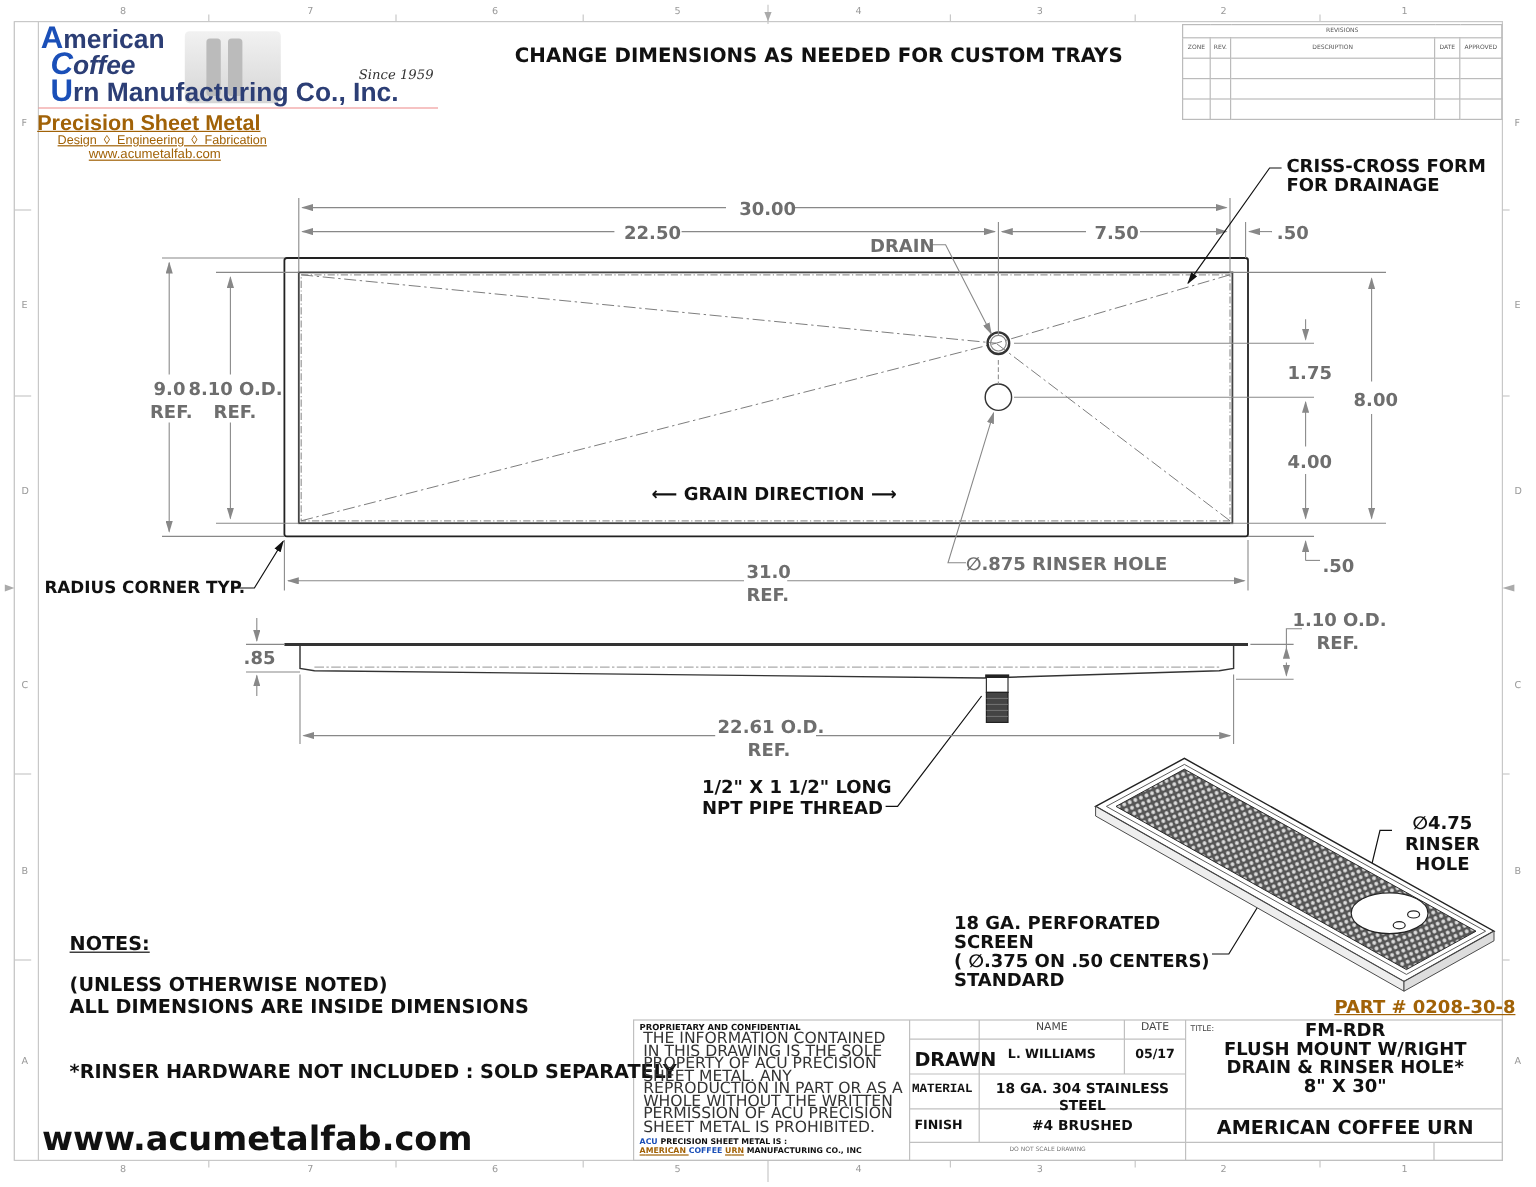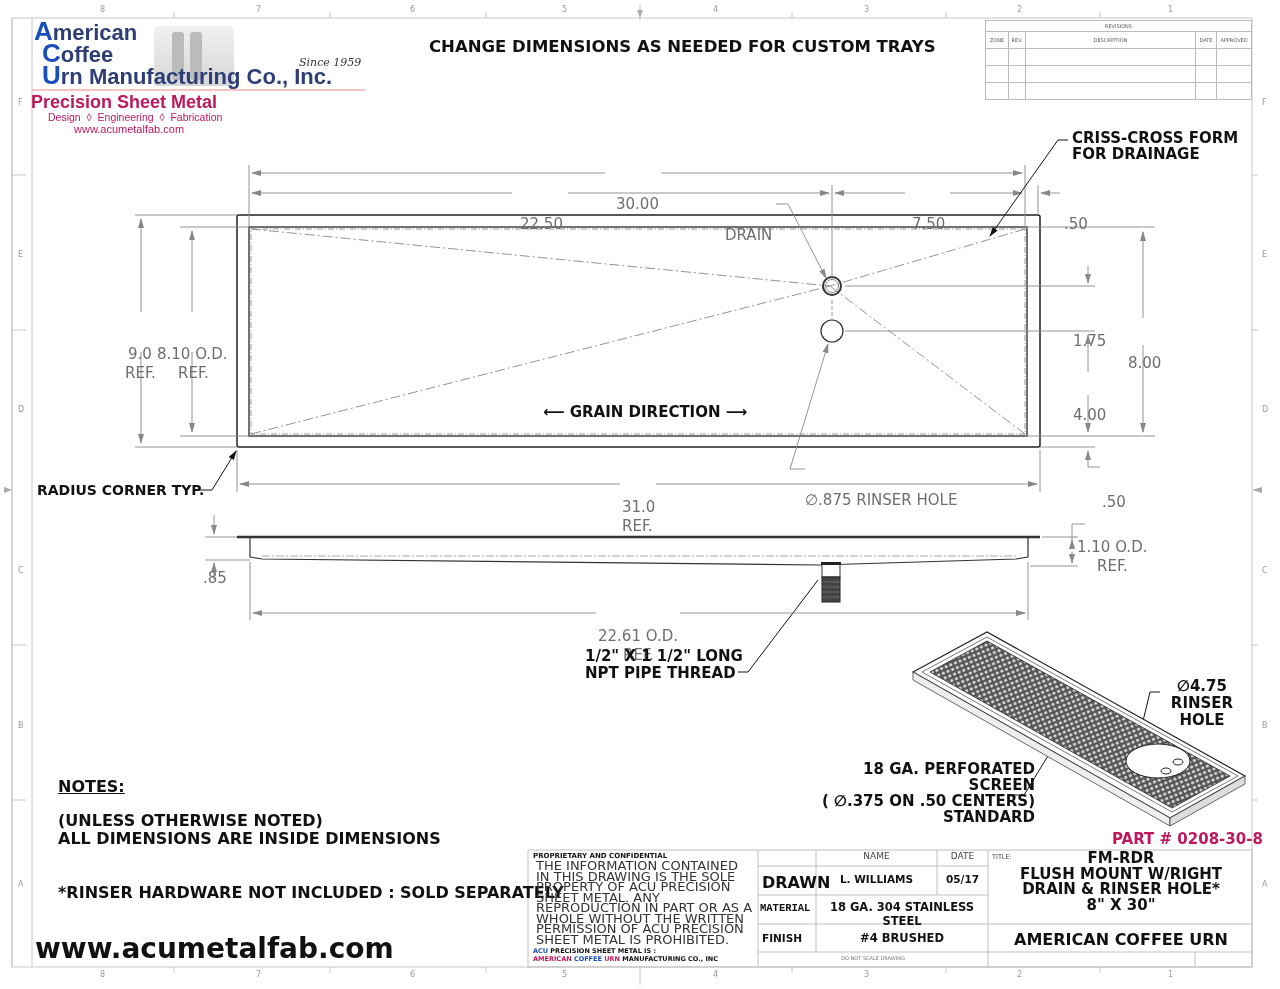--- a/index.html
+++ b/index.html
@@ -1,25 +1,25 @@
 <!DOCTYPE html>
 <html><head>
 <meta charset="utf-8">
 <style>
   html, body { margin:0; padding:0; background:#fff; }
   body { width:1280px; height:989px; position:relative; overflow:hidden; font-family:"DejaVu Sans", sans-serif; color:#111; }
   .abs { position:absolute; }
   svg.canvas { position:absolute; left:0; top:0; }
   .zone { position:absolute; font-size:8px; color:#999; font-family:"DejaVu Sans", sans-serif; }
   .bold { font-weight:bold; }
-  .dim { color:#6e6e6e; font-weight:normal; font-size:15px; font-family:"DejaVu Sans", sans-serif;margin-top:30px; }
+  .dim { color:#6e6e6e; font-weight:bold; font-size:15px; font-family:"DejaVu Sans", sans-serif; }
   .note { font-weight:bold; font-size:15px; color:#111; }
   .logo-a { color:#1a4fb8; font-weight:bold; font-family:"Liberation Sans", sans-serif; }
   .logo-rest { color:#2c3e75; font-weight:bold; font-family:"Liberation Sans", sans-serif; }
-  .red { color:#be185d; }
+  .red { color:#a16207;text-decoration:underline; }
   table.rev { border-collapse:collapse; font-size:5px; color:#555; }
   table.rev td { border:1px solid #bbb; height:16px; padding:0 2px; text-align:center; }
 </style>
 </head>
 <body>
 
 <svg class="canvas" width="1280" height="989">
   <defs>
     <marker id="ah" markerWidth="10" markerHeight="6" refX="9" refY="3" orient="auto-start-reverse" markerUnits="userSpaceOnUse">
       <path d="M0,0 L10,3 L0,6 z" fill="#888"></path>
@@ -238,21 +238,21 @@
   <span class="zone" style="left:1262px;top:880px">A</span>
 </div>
 
 <div class="abs" style="left:34px;top:20px;width:335px;height:118px;">
   <div class="abs" style="left:120px;top:6px;width:80px;height:60px;background:linear-gradient(#eee,#ccc);border-radius:4px;opacity:.8;"></div>
   <div class="abs" style="left:138px;top:12px;width:12px;height:48px;background:#bbb;border-radius:3px;"></div>
   <div class="abs" style="left:156px;top:12px;width:12px;height:48px;background:#bbb;border-radius:3px;"></div>
   <div class="abs" style="left:0;top:0;font-size:22px;line-height:22px;">
     <span class="logo-a" style="font-size:26px">A</span><span class="logo-rest">merican</span>
   </div>
-  <div class="abs" style="left:8px;top:22px;font-size:22px;line-height:22px;">
+  <div class="abs" style="left:8px;top:22px;font-size:22px;line-height:22px;font-style:italic;">
     <span class="logo-a" style="font-size:26px">C</span><span class="logo-rest">offee</span>
   </div>
   <div class="abs" style="left:8px;top:44px;font-size:22px;line-height:22px;white-space:nowrap;">
     <span class="logo-a" style="font-size:26px">U</span><span class="logo-rest">rn Manufacturing Co., Inc.</span>
   </div>
   <div class="abs" style="left:265px;top:36px;font-size:11px;font-style:italic;color:#333;font-family:'DejaVu Serif', serif;">Since 1959</div>
   <div class="abs red" style="left:-3px;top:72px;font-size:18px;font-weight:bold;font-family:'Liberation Sans', sans-serif;white-space:nowrap;">Precision Sheet Metal</div>
   <div class="abs red" style="left:14px;top:91px;font-size:10.5px;white-space:pre;font-family:'Liberation Sans', sans-serif;">Design  ◊  Engineering  ◊  Fabrication</div>
   <div class="abs red" style="left:40px;top:103px;font-size:11px;font-family:'Liberation Sans', sans-serif;">www.acumetalfab.com</div>
 </div>
@@ -325,21 +325,21 @@
 <div class="abs dim" style="left:623px;top:616px">REF.</div>
 <div class="abs note" style="left:585px;top:648px;line-height:17px;">
   <div>1/2" X 1 1/2" LONG</div>
   <div>NPT PIPE THREAD</div>
 </div>
 
 <div class="abs note" style="left:1152px;top:678px;width:100px;text-align:center;line-height:17px;">
   <div>∅4.75</div>
   <div>RINSER HOLE</div>
 </div>
-<div class="abs note" style="left:795px;top:761px;width:240px;text-align:right;line-height:16px;">
+<div class="abs note" style="left:795px;top:761px;width:240px;text-align:left;line-height:16px;">
   <div>18 GA. PERFORATED SCREEN</div>
   <div>( ∅.375 ON .50 CENTERS)</div>
   <div>STANDARD</div>
 </div>
 
 <div class="abs note" style="left:58px;top:777px;font-size:16px;text-decoration:underline;">NOTES:</div>
 <div class="abs note" style="left:58px;top:812px;font-size:16px;line-height:18px;">
   <div>(UNLESS OTHERWISE NOTED)</div>
   <div>ALL DIMENSIONS ARE INSIDE DIMENSIONS</div>
 </div>

